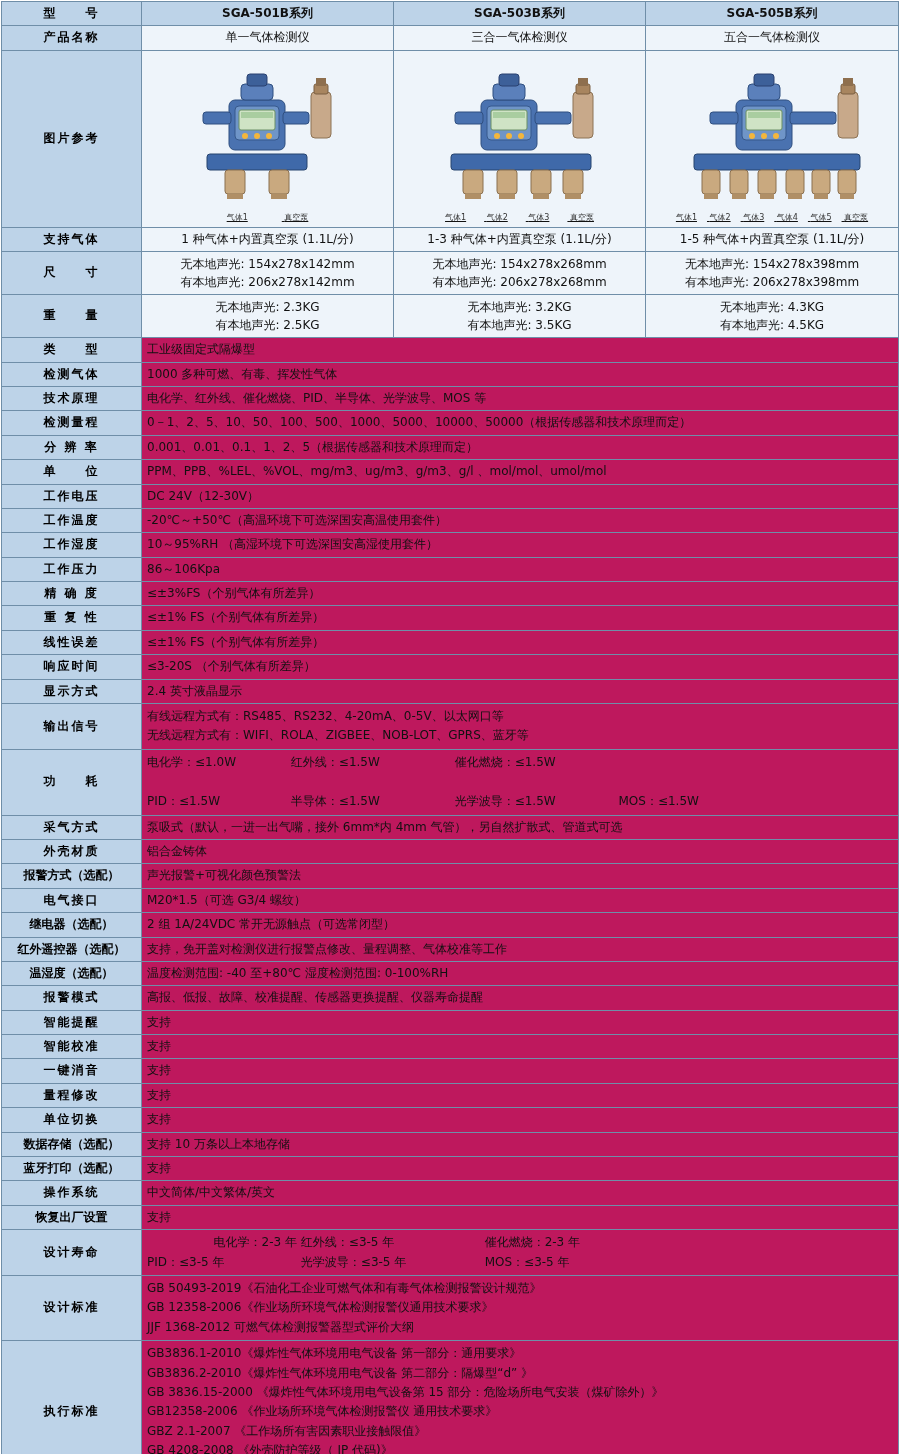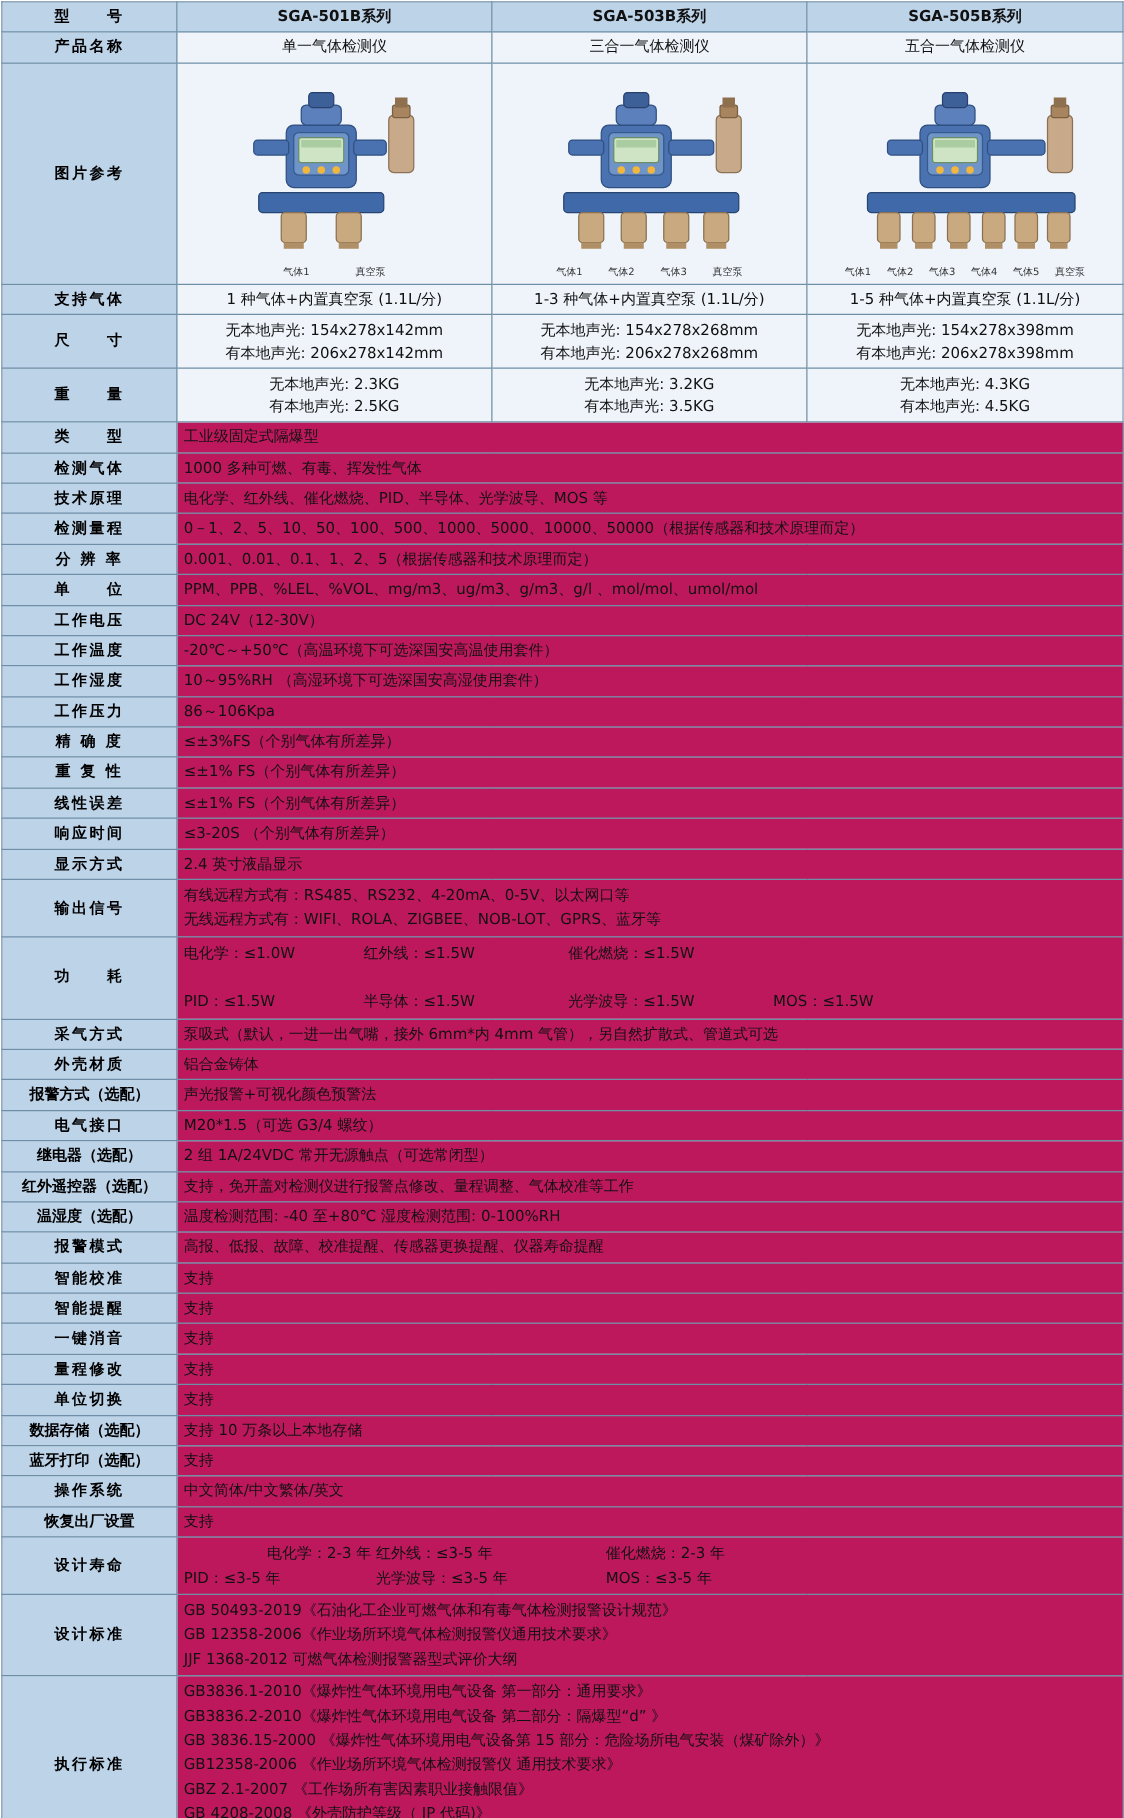--- a/index.html
+++ b/index.html
@@ -52,20 +52,21 @@
   .cellcenter {
     text-align: center;
     background: #eef4fa;
   }
   .twoline div { line-height: 1.5; }
   .imgcell {
     background: #eef4fa;
     text-align: center;
     padding: 4px 2px 2px 2px;
     height: 160px;
+    text-decoration: underline;
   }
   .caption {
     font-size: 8px;
     color: #333;
     letter-spacing: 0px;
     margin-top: 1px;
   }
   .pad-row td { padding-top: 4px; padding-bottom: 4px; }
   .multi div { padding: 1px 0; }
 </style>
@@ -363,25 +364,25 @@
   </tr>
   <tr>
     <td class="lbl tight">温湿度（选配）</td>
     <td class="val" colspan="3">温度检测范围: -40 至+80℃  湿度检测范围: 0-100%RH</td>
   </tr>
   <tr>
     <td class="lbl">报警模式</td>
     <td class="val" colspan="3">高报、低报、故障、校准提醒、传感器更换提醒、仪器寿命提醒</td>
   </tr>
   <tr>
+    <td class="lbl">智能提醒</td>
+    <td class="val" colspan="3">支持</td>
+  </tr>
+  <tr>
     <td class="lbl">智能校准</td>
-    <td class="val" colspan="3">支持</td>
-  </tr>
-  <tr>
-    <td class="lbl">智能提醒</td>
     <td class="val" colspan="3">支持</td>
   </tr>
   <tr>
     <td class="lbl">一键消音</td>
     <td class="val" colspan="3">支持</td>
   </tr>
   <tr>
     <td class="lbl">量程修改</td>
     <td class="val" colspan="3">支持</td>
   </tr>

